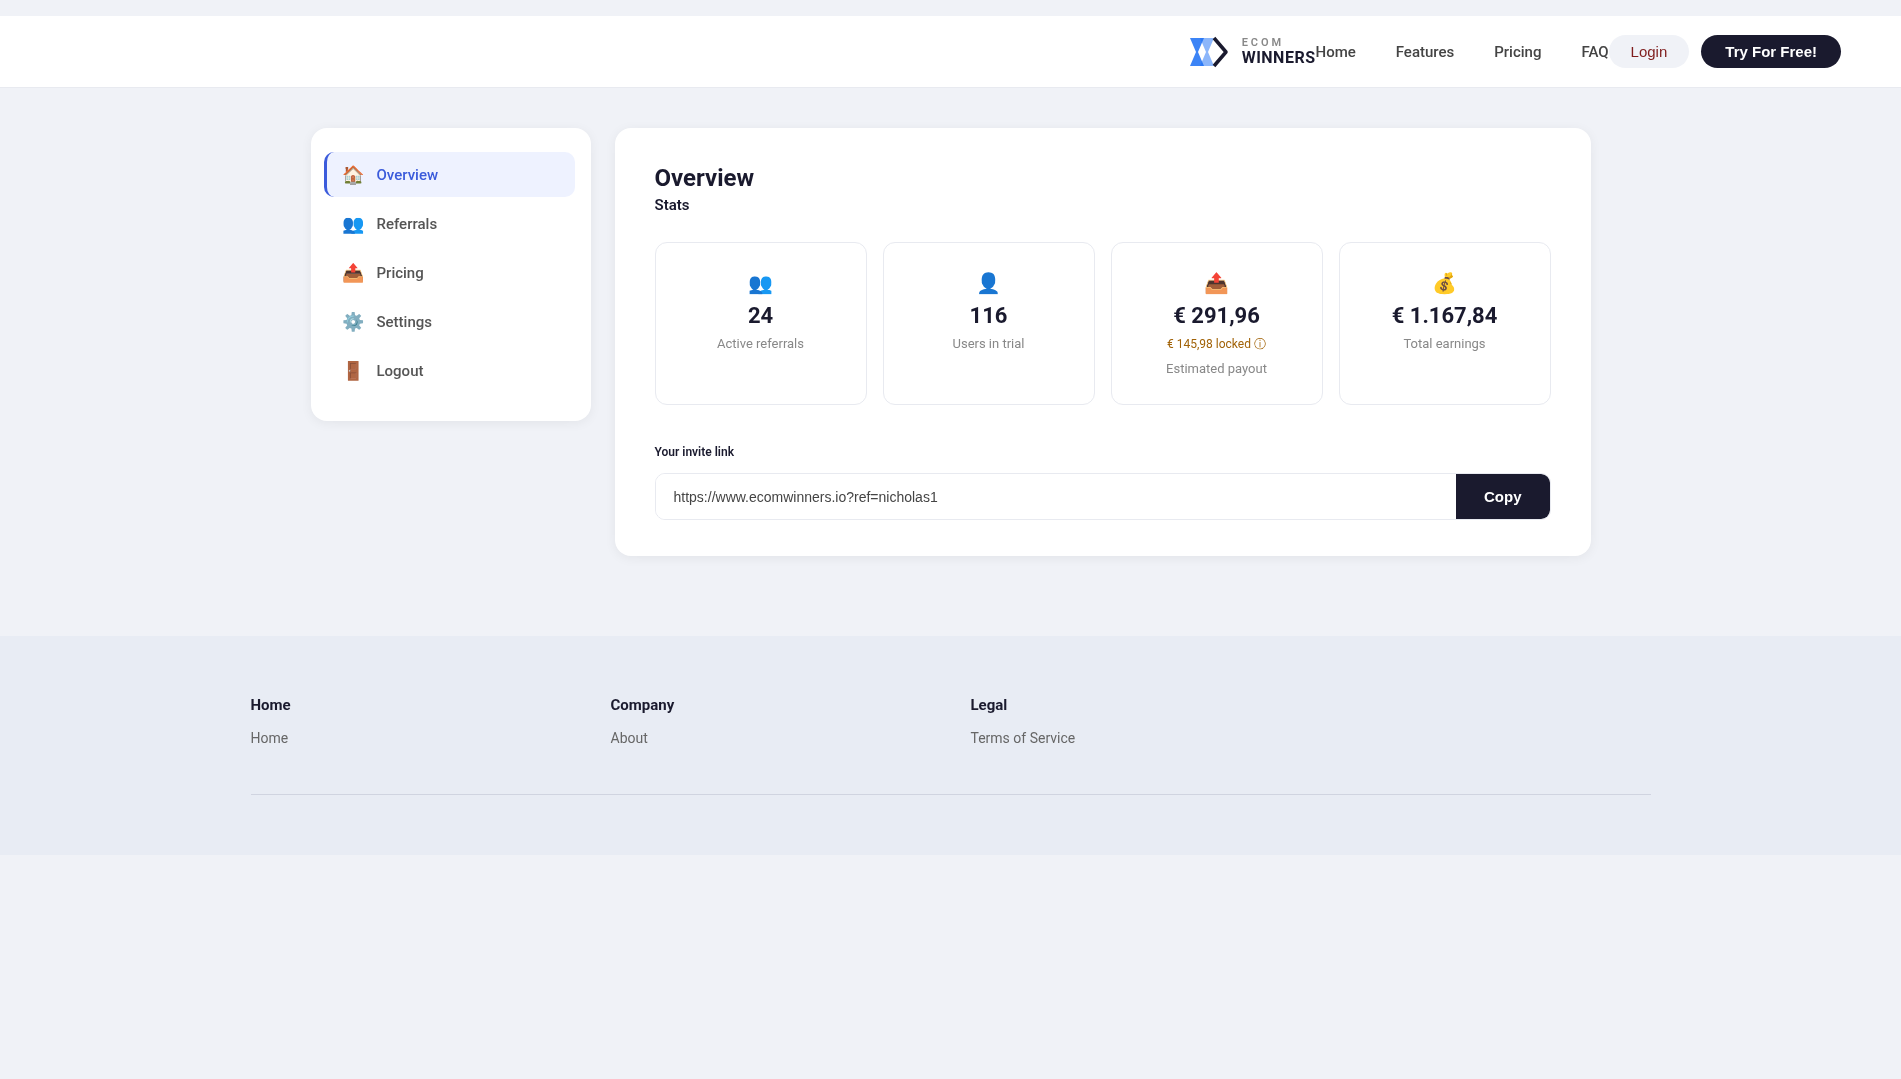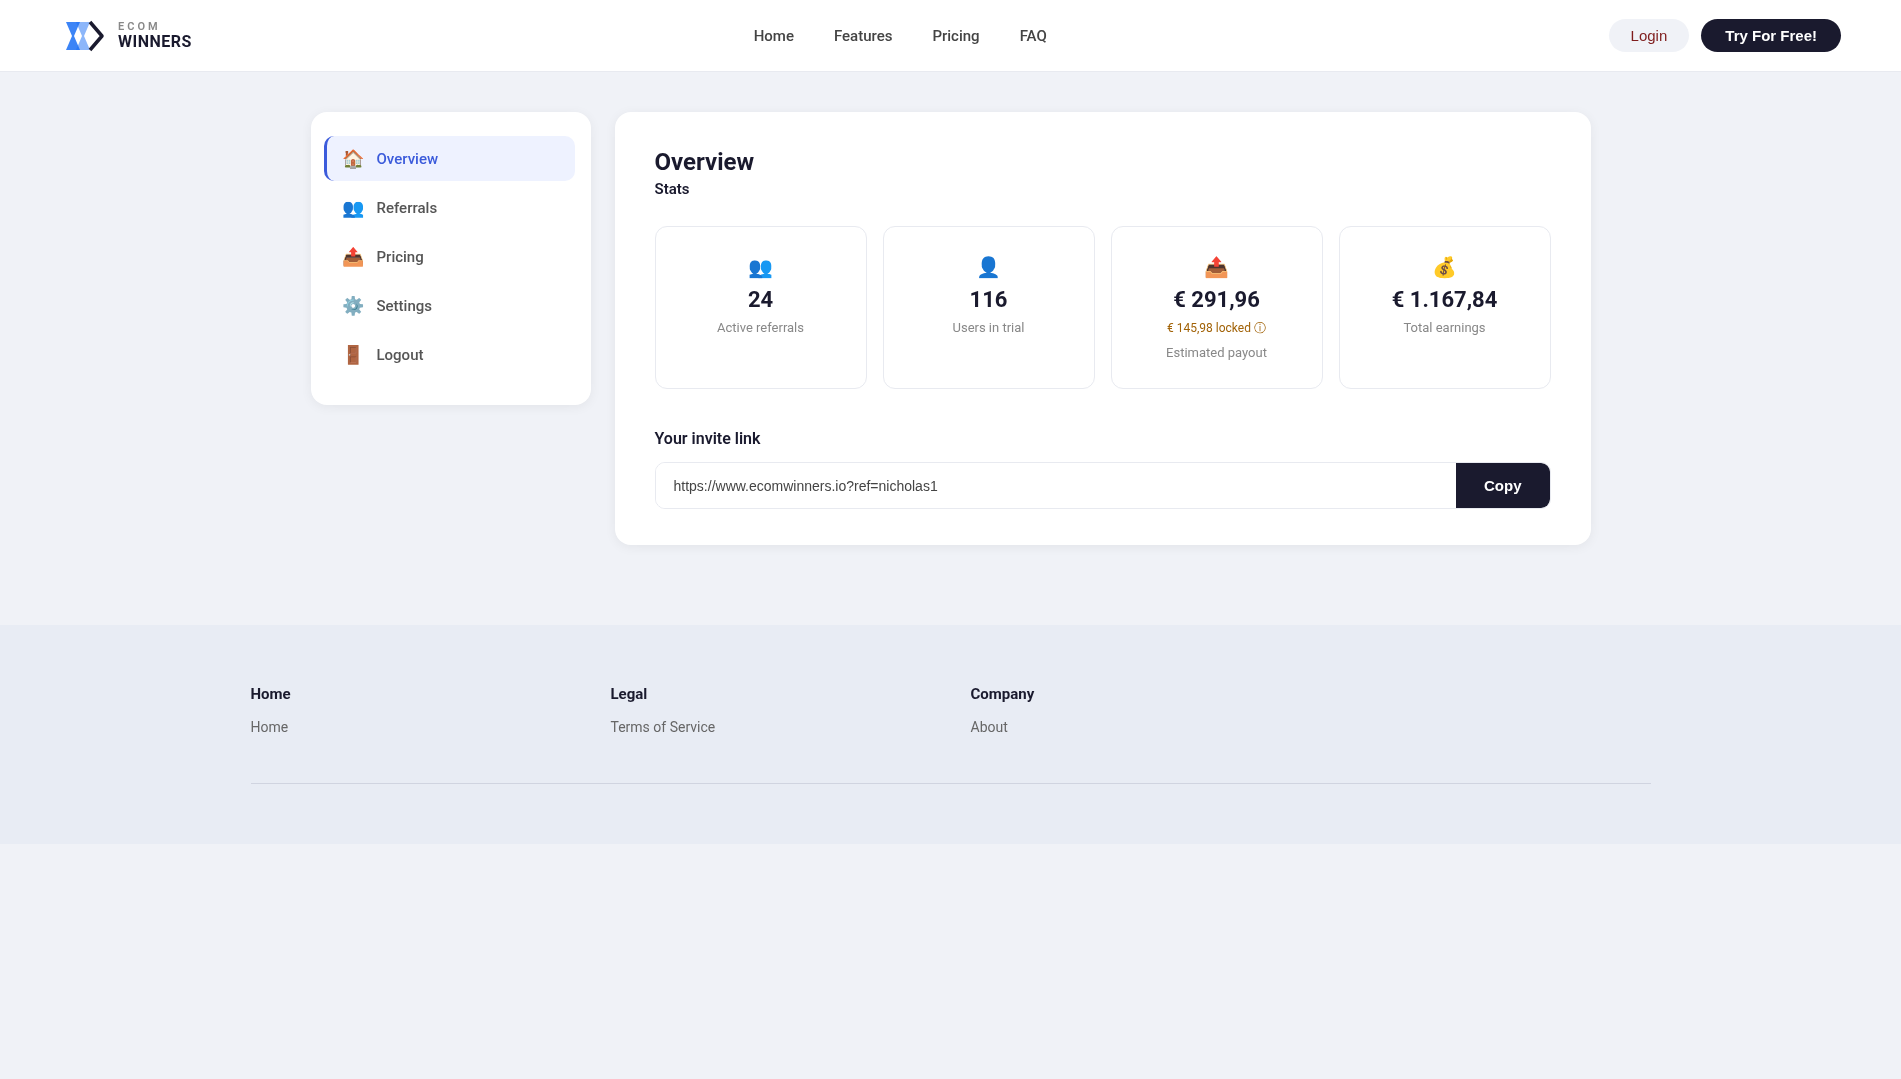--- a/index.html
+++ b/index.html
@@ -8,24 +8,25 @@
       background: #f0f2f7;
       color: #1a1a2e;
       min-height: 1079px;
     }
 
     
     header {
       background: #fff;
       display: flex;
       align-items: center;
-      justify-content: space-between;
+      justify-content: flex-end;
       padding: 0 60px;
       height: 72px;
       border-bottom: 1px solid #e8eaf0;
+      margin-top: 16px;
     }
     .logo {
       display: flex;
       align-items: center;
       gap: 10px;
     }
     .logo-icon {
       width: 48px;
       height: 48px;
     }
@@ -179,21 +180,21 @@
     .stat-sublabel {
       font-size: 12px;
       color: #a16207;
     }
 
     
     .invite-section {
       margin-top: 8px;
     }
     .invite-title {
-      font-size: 16px;
+      font-size: 12px;
       font-weight: 600;
       color: #1a1a2e;
       margin-bottom: 14px;
     }
     .invite-input-row {
       display: flex;
       gap: 0;
       border: 1.5px solid #e8eaf0;
       border-radius: 10px;
       overflow: hidden;
@@ -355,27 +356,27 @@
 
 <footer>
   <div class="footer-grid">
 
     <div class="footer-col">
       <div class="footer-col-title">Home</div>
       <a href="#">Home</a>
     </div>
 
     <div class="footer-col">
+      <div class="footer-col-title">Company</div>
+      <a href="#">About</a>
+    </div>
+
+    <div class="footer-col">
       <div class="footer-col-title">Legal</div>
       <a href="#">Terms of Service</a>
-    </div>
-
-    <div class="footer-col">
-      <div class="footer-col-title">Company</div>
-      <a href="#">About</a>
     </div>
 
 
   </div>
   <div class="footer-bottom">
     <span></span>
   </div>
 </footer>
 
 </body></html>

